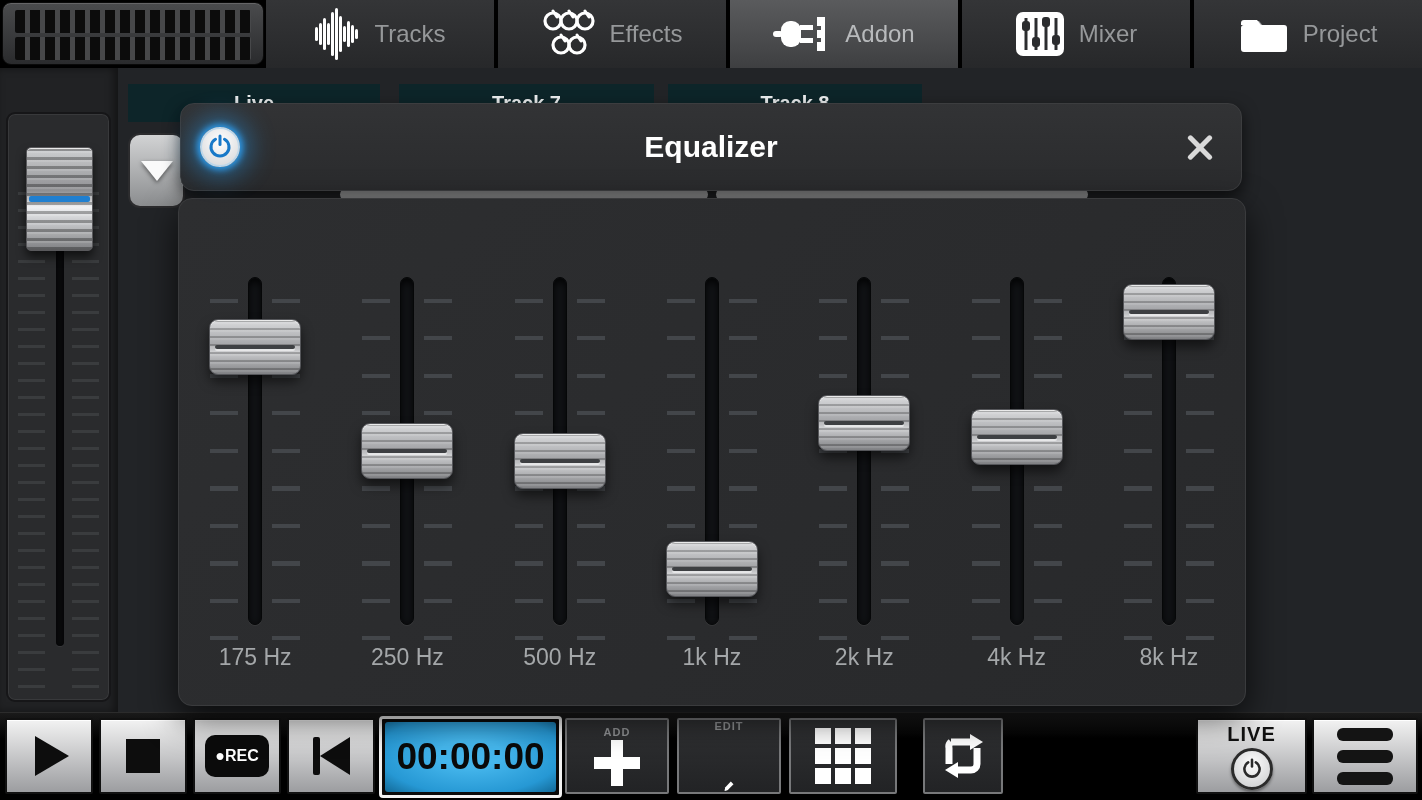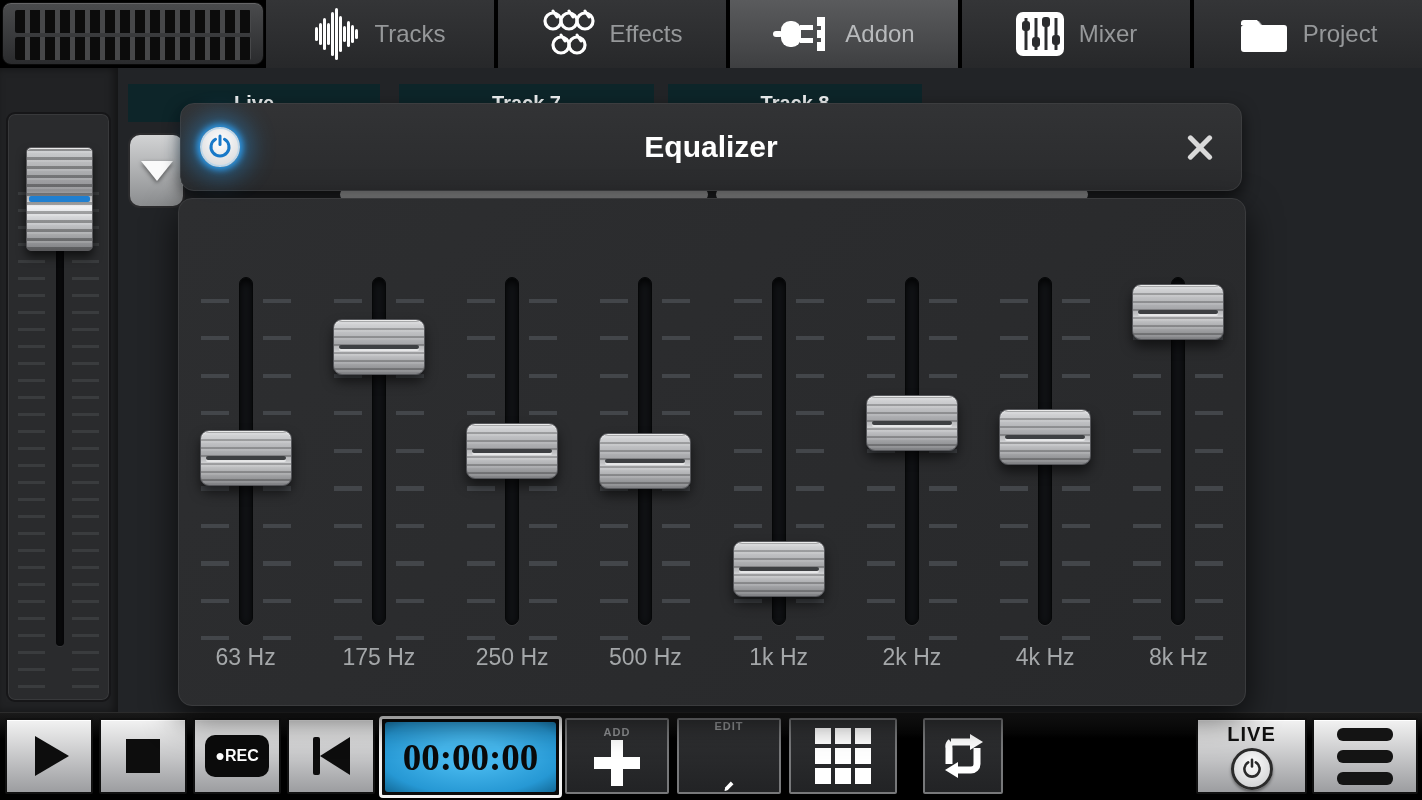--- a/index.html
+++ b/index.html
@@ -107,21 +107,21 @@
               font-size:16px; font-weight:bold; display:flex; align-items:center; justify-content:center; letter-spacing:0; }
   .skip-ico { display:flex; align-items:center; }
   .skip-bar { width:7px; height:38px; background:#0d0d0d; border-radius:2px; }
   .skip-tri { width:0; height:0; border-top:19px solid transparent; border-bottom:19px solid transparent;
               border-right:30px solid #0d0d0d; }
   #time-box { position:absolute; left:379px; top:3px; width:183px; height:82px; background:#0a0a0a;
               border:3px solid #f2f2f2; border-radius:4px; padding:3px; cursor:pointer; }
   #time-inner { width:100%; height:100%; border-radius:3px;
               background:radial-gradient(ellipse at 50% 45%, #45b6ec 25%, #2698d4 75%, #136997);
               display:flex; align-items:center; justify-content:center;
-              font-size:37px; font-weight:bold; color:#0a0a0a;font-family:Liberation Serif, serif; }
+              font-size:37px; font-weight:bold; color:#0a0a0a; }
   .btn-cap { font-size:11px; font-weight:bold; color:#8f9193; letter-spacing:1px; }
   .plus-ico { position:relative; width:46px; height:46px; margin-top:2px; }
   .plus-ico::before { content:""; position:absolute; left:17px; top:0; width:12px; height:46px; background:#fff; }
   .plus-ico::after  { content:""; position:absolute; left:0; top:17px; width:46px; height:12px; background:#fff; }
   .grid-ico { display:grid; grid-template-columns:repeat(3,16px); grid-template-rows:repeat(3,16px); gap:4px; }
   .grid-ico span { background:#fff; }
   .live-cap { font-size:20px; font-weight:800; color:#111; letter-spacing:1px; }
   .live-ring { width:42px; height:42px; border-radius:50%; border:3px solid #2b2b2b; margin-top:2px;
                background:radial-gradient(circle at 50% 35%, #fdfdfd, #c9cacc);
                display:flex; align-items:center; justify-content:center;
@@ -254,29 +254,20 @@
     <div id="close-btn">
       <div class="xbar a"></div>
       <div class="xbar b"></div>
     </div>
 
     <div id="dlg-body">
         <div class="band">
     <div class="ticks lft"></div>
     <div class="ticks rgt"></div>
     <div class="slider-track"></div>
-    <div class="knob" style="top: 230.96px;">
-            <div class="groove"></div>
-          </div>
-    <div class="band-label">63 Hz</div>
-  </div>
-        <div class="band">
-    <div class="ticks lft"></div>
-    <div class="ticks rgt"></div>
-    <div class="slider-track"></div>
     <div class="knob" style="top: 119.6px;">
             <div class="groove"></div>
           </div>
     <div class="band-label">175 Hz</div>
   </div>
         <div class="band">
     <div class="ticks lft"></div>
     <div class="ticks rgt"></div>
     <div class="slider-track"></div>
     <div class="knob" style="top: 224px;">

